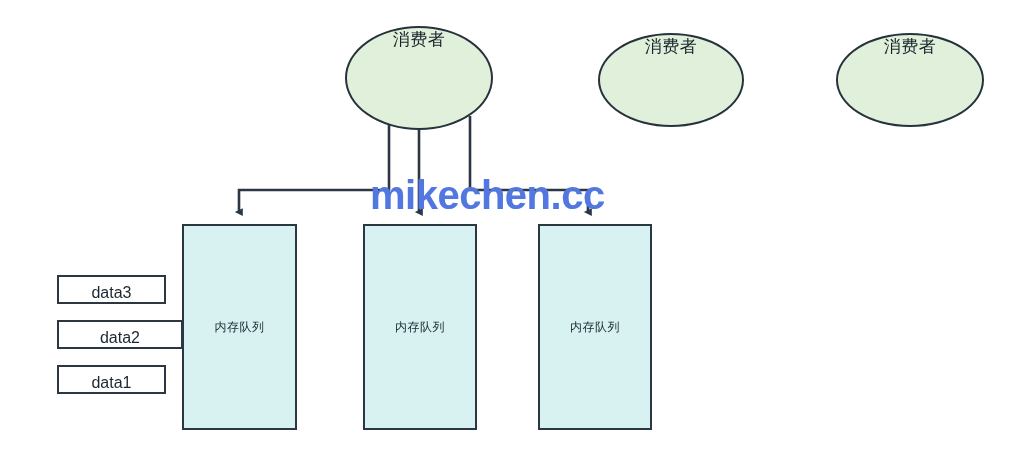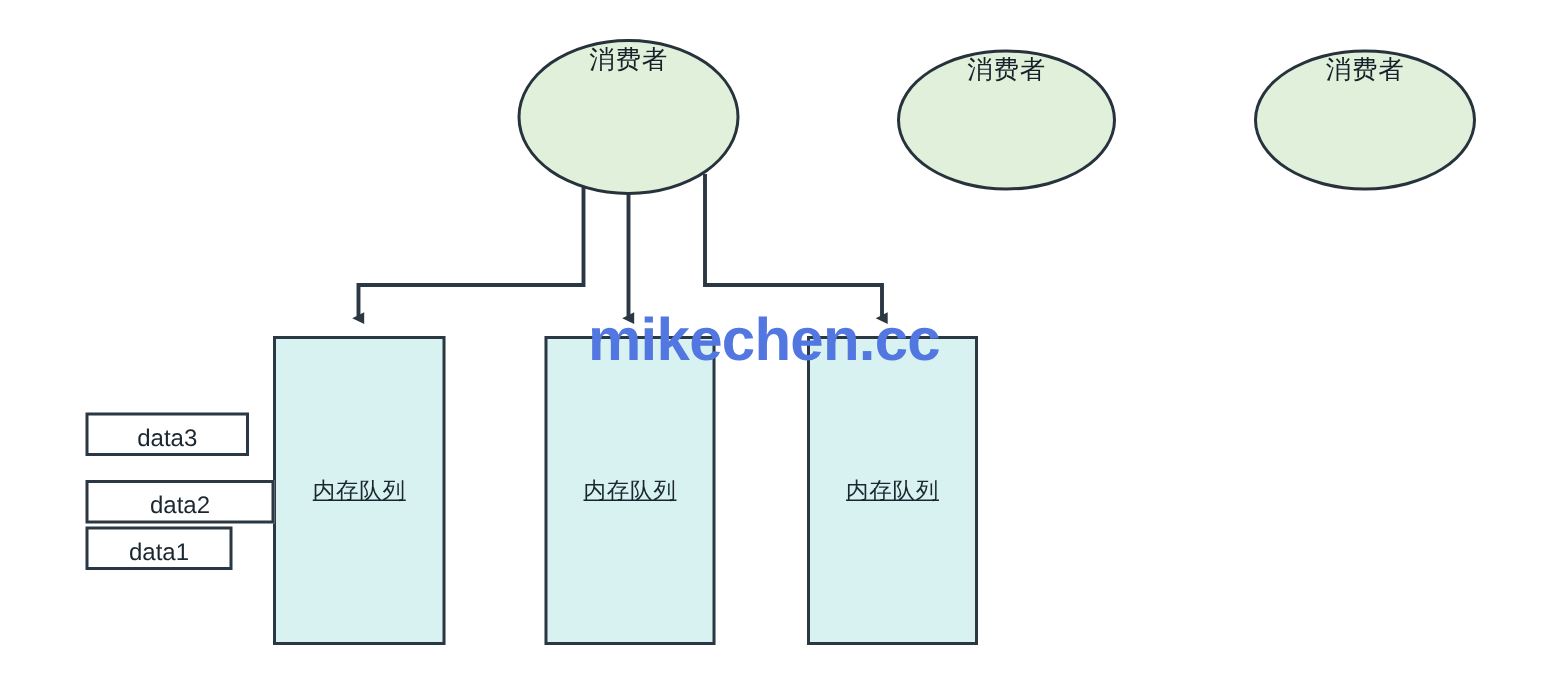--- a/index.html
+++ b/index.html
@@ -39,23 +39,22 @@
   }
   .node-rect {
     position: absolute;
     box-sizing: border-box;
     background: #d8f2f2;
     border: 2.6px solid #2b3843;
     display: flex;
     align-items: center;
     justify-content: center;
     color: #1b2730;
-    font-size: 15px;
+    font-size: 12px;
     letter-spacing: 0.5px;
-    text-decoration: underline;
   }
   .data-box {
     position: absolute;
     box-sizing: border-box;
     background: #ffffff;
     border: 2.4px solid #2b3843;
     display: flex;
     align-items: flex-end;
     justify-content: center;
     color: #1b2730;
@@ -114,19 +113,19 @@
   </div>
 
   <div class="data-box" style="left:57px; top:275px; width:109px; height:29px;">
     <span>data3</span>
   </div>
 
   <div class="data-box" style="left:57px; top:320px; width:126px; height:29px;">
     <span>data2</span>
   </div>
 
-  <div class="data-box" style="left:57px; top:351px; width:98px; height:29px;">
+  <div class="data-box" style="left:57px; top:365px; width:109px; height:29px;">
     <span>data1</span>
   </div>
 
-  <div class="watermark" style="left:392px; top:173px;margin-top:32px;">mikechen.cc</div>
+  <div class="watermark" style="left:370px; top:173px;">mikechen.cc</div>
 
 </div>
 
 </body></html>

